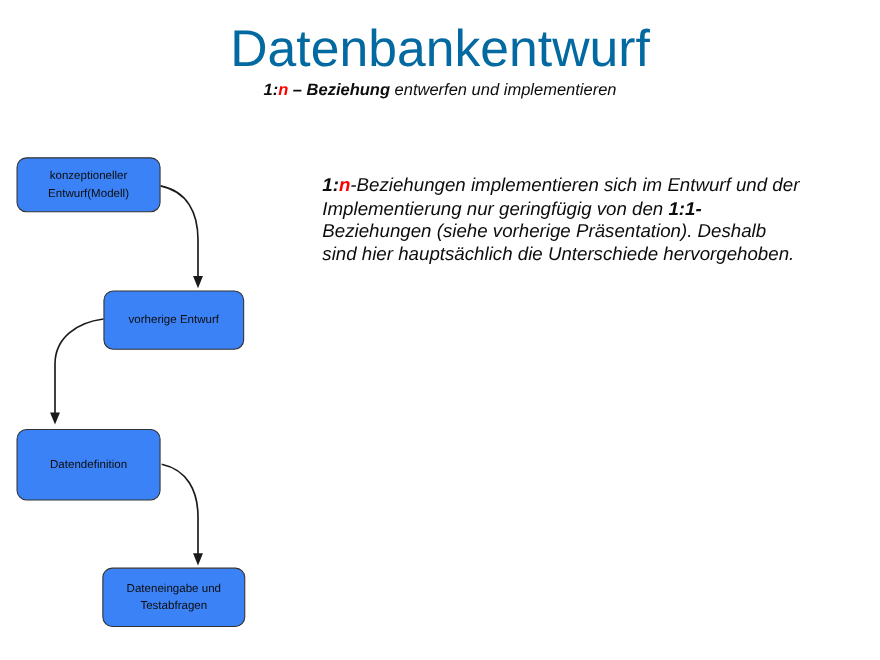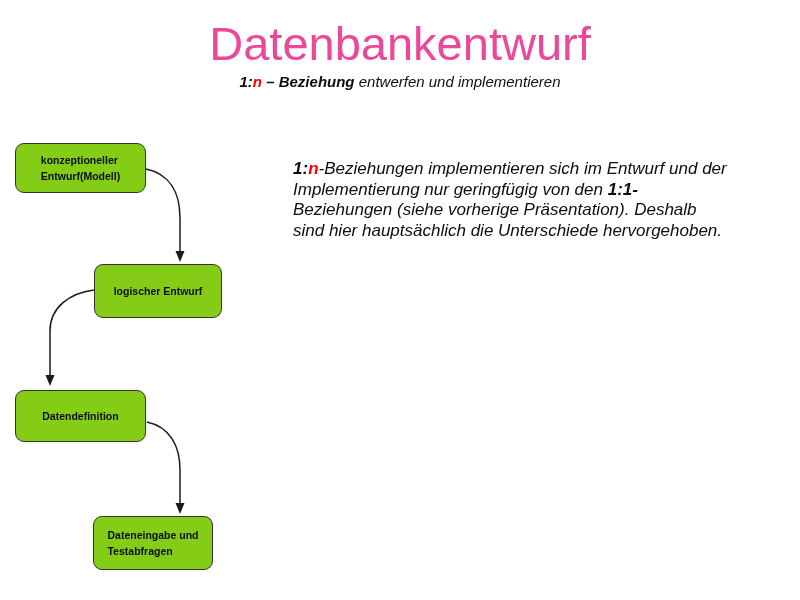--- a/index.html
+++ b/index.html
@@ -18,21 +18,21 @@
   .slide-title {
     position: absolute;
     top: 16px;
     left: 0;
     width: 100%;
     text-align: center;
     font-size: 47px;
     font-weight: 400;
     line-height: 56px;
     margin: 0;
-    color: #ec4899;
+    color: #0369a1;
     letter-spacing: 0px;
   }
 
   .slide-subtitle {
     position: absolute;
     top: 72px;
     left: 0;
     width: 100%;
     text-align: center;
     font-size: 15px;
@@ -49,37 +49,38 @@
     font-size: 17px;
     font-style: italic;
     line-height: 20.7px;
     white-space: pre-line;
     color: #0d0d0d;
   }
 
   .flow-box {
     position: absolute;
     box-sizing: border-box;
-    background: #84cc16;
+    background: #3b82f6;
     border: 1.6px solid #333333;
     border-radius: 9px;
     display: flex;
     align-items: center;
     justify-content: center;
+    text-align: center;
     font-size: 10.5px;
-    font-weight: bold;
+    font-weight: normal;
     line-height: 16.5px;
     white-space: pre-line;
     color: #0d0d0d;
   }
 
   .box-1 { left: 15px;  top: 143px; width: 131px; height: 50px; }
   .box-2 { left: 94px;  top: 264px; width: 128px; height: 54px; }
-  .box-3 { left: 15px;  top: 390px; width: 131px; height: 52px; }
-  .box-4 { left: 93px;  top: 516px; width: 120px; height: 54px; }
+  .box-3 { left: 15px;  top: 390px; width: 131px; height: 65px; }
+  .box-4 { left: 93px;  top: 516px; width: 130px; height: 54px; }
 
   .arrow-layer {
     position: absolute;
     left: 0; top: 0;
     width: 800px; height: 600px;
     pointer-events: none;
   }
 </style>
 </head>
 <body>
@@ -91,21 +92,21 @@
   <div class="slide-subtitle"><span style="font-weight: bold;">1:</span><span style="font-weight: bold; color: rgb(255, 0, 0);">n</span><span style="font-weight: bold;"> – Beziehung</span><span> entwerfen und implementieren</span></div>
 
   <div class="description"><span style="font-weight: bold;">1:</span><span style="font-weight: bold; color: rgb(255, 0, 0);">n</span><span>-Beziehungen implementieren sich im Entwurf und der
 Implementierung nur geringfügig von den </span><span style="font-weight: bold; font-style: italic;">1:1-</span><span>
 Beziehungen (siehe vorherige Präsentation). Deshalb
 sind hier hauptsächlich die Unterschiede hervorgehoben.</span></div>
 
   <div class="flow-box box-1">konzeptioneller
 Entwurf(Modell)</div>
 
-  <div class="flow-box box-2">logischer Entwurf</div>
+  <div class="flow-box box-2">vorherige Entwurf</div>
 
   <div class="flow-box box-3">Datendefinition</div>
 
   <div class="flow-box box-4">Dateneingabe und
 Testabfragen</div>
 
   <svg class="arrow-layer" viewBox="0 0 800 600">
     <g fill="none" stroke="#1a1a1a" stroke-width="1.5">
       <path d="M 146 169 C 170 174, 180 193, 180 218 L 180 252"></path>
       <path d="M 94 290 C 70 293, 50 307, 50 331 L 50 376"></path>

